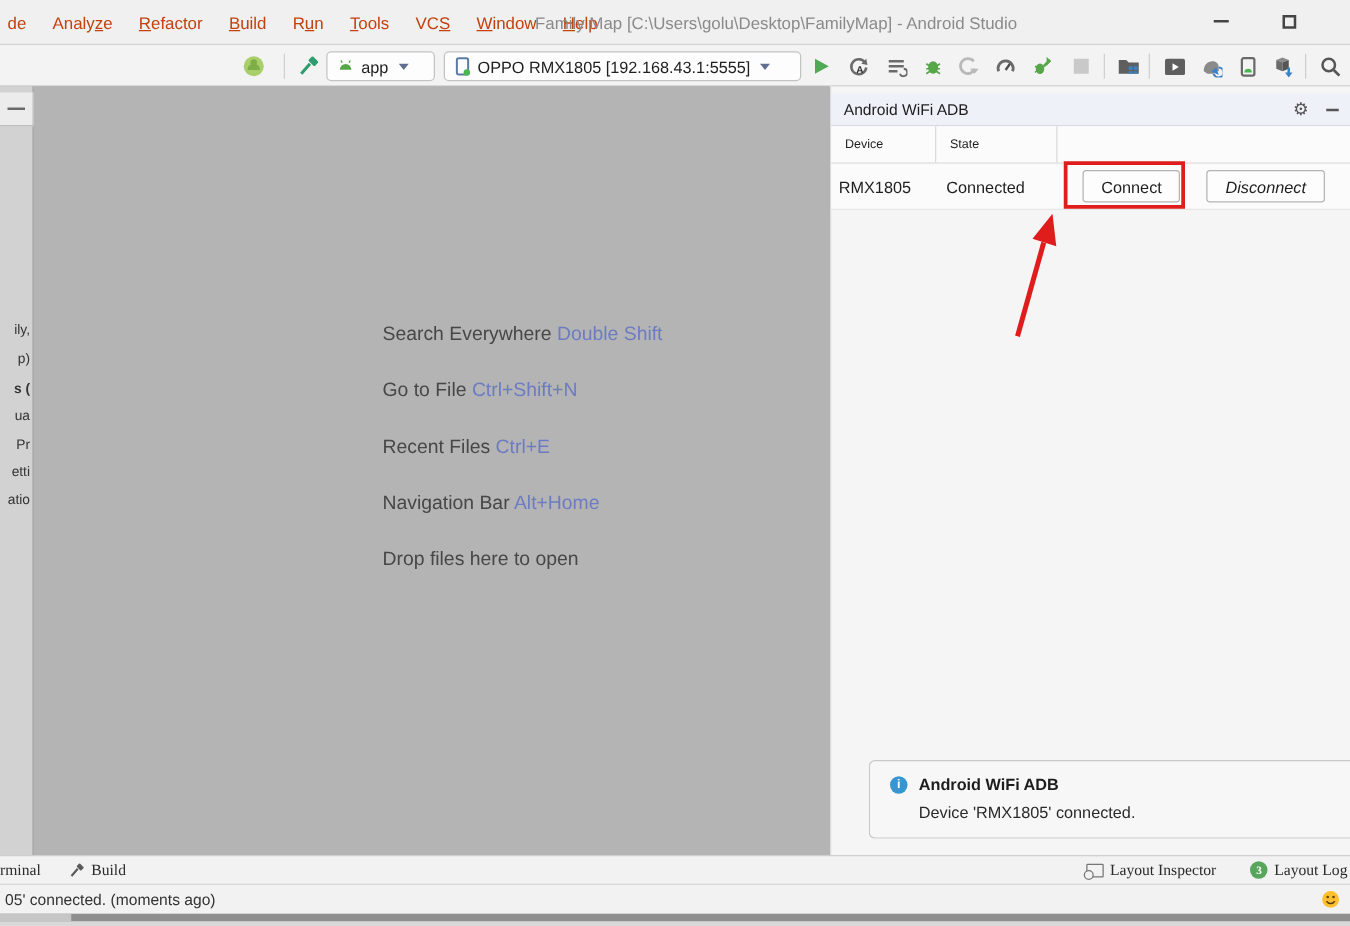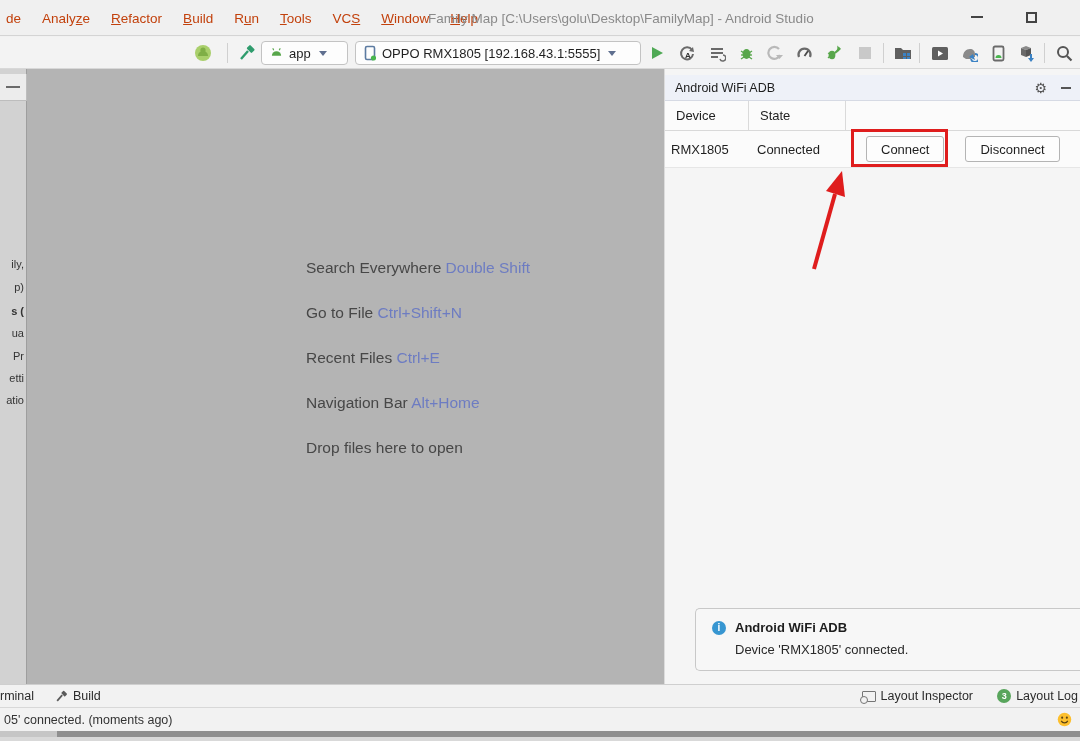--- a/index.html
+++ b/index.html
@@ -36,41 +36,41 @@
   .shortcuts { position:absolute; left:278px; top:190px; }
   .srow { height:45px; font-size:15.5px; color:#474747; white-space:nowrap; }
   .skeys { color:#6d7cc2; }
 
   
   .right-panel { position:absolute; left:664px; top:0; width:416px; height:615px; background:#f5f5f5; border-left:1px solid #dcdcdc; }
   .panel-header { position:absolute; left:0; top:6px; width:416px; height:26px; background:#eef1f8; border-bottom:1px solid #d6dae4; display:flex; align-items:center; padding:0 10px; font-size:12.5px; color:#1d1d1d; }
   .ph-actions { margin-left:auto; display:flex; align-items:center; gap:14px; }
   .gear { font-size:14px; color:#555; font-family:"DejaVu Sans", sans-serif; line-height:1; }
   .ph-min { width:10px; height:2px; background:#555; display:block; }
-  .thead { position:absolute; left:0; top:32px; width:416px; height:30px; background:#fbfbfb; border-bottom:1px solid #d9d9d9; display:flex; font-size:13px; color:#1f1f1f; }
+  .thead { position:absolute; left:0; top:32px; width:416px; height:30px; background:#fbfbfb; border-bottom:1px solid #d9d9d9; display:flex; font-size:10px; color:#1f1f1f; }
   .th { display:flex; align-items:center; padding-left:11px; border-right:1px solid #dadada; }
   .th.c0 { width:84px; } .th.c1 { width:97px; } .th.c2 { flex:1; border-right:none; }
   .trow { position:absolute; left:0; top:62px; width:416px; height:37px; background:#fbfbfb; border-bottom:1px solid #e6e6e6; display:flex; align-items:center; font-size:13px; color:#1f1f1f; }
   .td0 { width:84px; padding-left:6px; } .td1 { width:97px; padding-left:8px; }
   .btn { height:26px; padding:0 14px; background:#fdfdfd; border:1px solid #b4b4b4; border-radius:3px; font-size:13px; color:#1f1f1f; font-family:"Liberation Sans", sans-serif; }
-  .btn.connect { margin-left:20px; } .btn.disconnect { margin-left:21px; }
+  .btn.connect { margin-left:20px; } .btn.disconnect { margin-left:21px;font-style:italic; }
 
   .notification { position:absolute; left:30px; bottom:13px; width:388px; background:#f7f7f7; border:1px solid #c8c8c8; border-right:none; border-radius:5px 0 0 5px; padding:11px 14px 13px 16px; }
   .notif-row { display:flex; align-items:center; gap:9px; }
   .info-dot { width:14px; height:14px; border-radius:50%; background:#3796d1; color:#fff; font-size:10px; font-weight:bold; display:flex; align-items:center; justify-content:center; flex:0 0 auto; }
   .notif-title { font-size:13px; font-weight:bold; color:#1d1d1d; }
   .notif-msg { margin:7px 0 0 23px; font-size:13px; color:#2a2a2a; }
 
   
   .hl-box { position:absolute; left:851px; top:129px; width:97px; height:38px; border:3px solid #df1d1d; z-index:30; pointer-events:none; }
   .arrow-overlay { position:absolute; left:0; top:0; z-index:30; pointer-events:none; }
 
   
   .bottombar { position:absolute; left:0; top:684px; width:1080px; height:23px; background:#f2f2f2; border-top:1px solid #cfcfcf; font-size:12.5px; color:#2b2b2b; }
-  .bb-item { position:absolute; top:0; height:22px; display:flex; align-items:center; gap:5px; white-space:nowrap; }
+  .bb-item { position:absolute; top:0; height:22px; display:flex; align-items:center; gap:5px; white-space:nowrap;font-family:Liberation Serif, serif; }
   .badge { width:14px; height:14px; border-radius:50%; background:#58a55c; color:#fff; font-size:9px; font-weight:bold; display:flex; align-items:center; justify-content:center; }
   .li-icon { position:relative; width:14px; height:11px; border:1.5px solid #767676; border-radius:1px; }
   .li-icon::after { content:""; position:absolute; left:-3px; bottom:-3px; width:6px; height:6px; border:1.5px solid #767676; border-radius:50%; background:#f2f2f2; }
 
   .statusbar { position:absolute; left:0; top:707px; width:1080px; height:24px; background:#f2f2f2; border-top:1px solid #d8d8d8; font-size:12.5px; color:#333; }
   .status-msg { position:absolute; left:4px; top:0; height:23px; display:flex; align-items:center; }
   .smiley { position:absolute; right:8px; top:4px; }
 
   .bottomstrip { position:absolute; left:0; top:731px; width:1080px; height:10px; background:#d9d9d9; }
   .strip-track { position:absolute; left:0; top:0; width:1080px; height:6px; background:#8f8f8f; }

